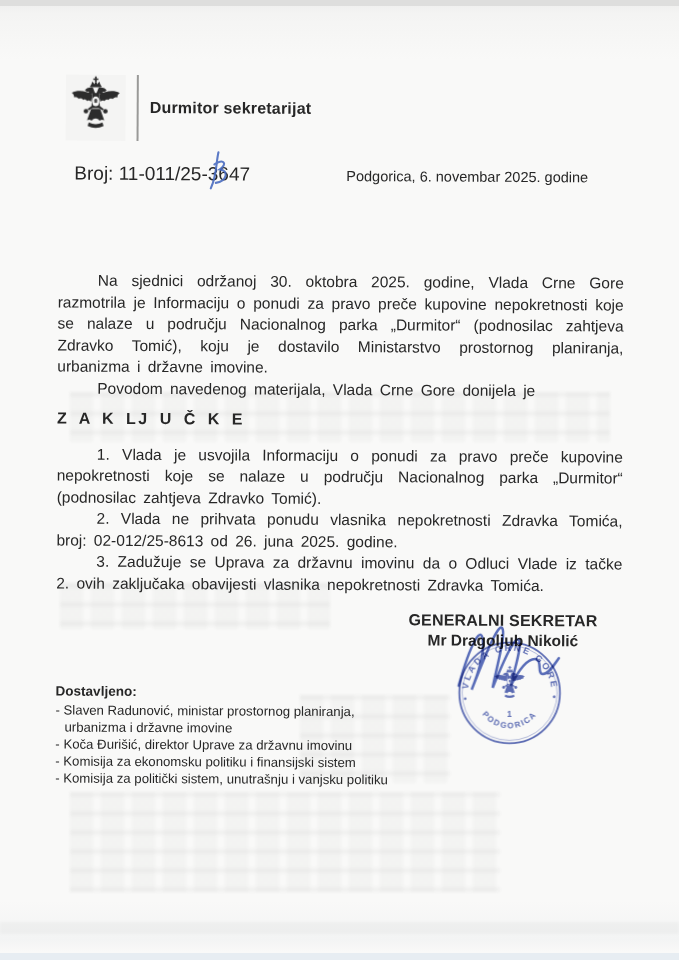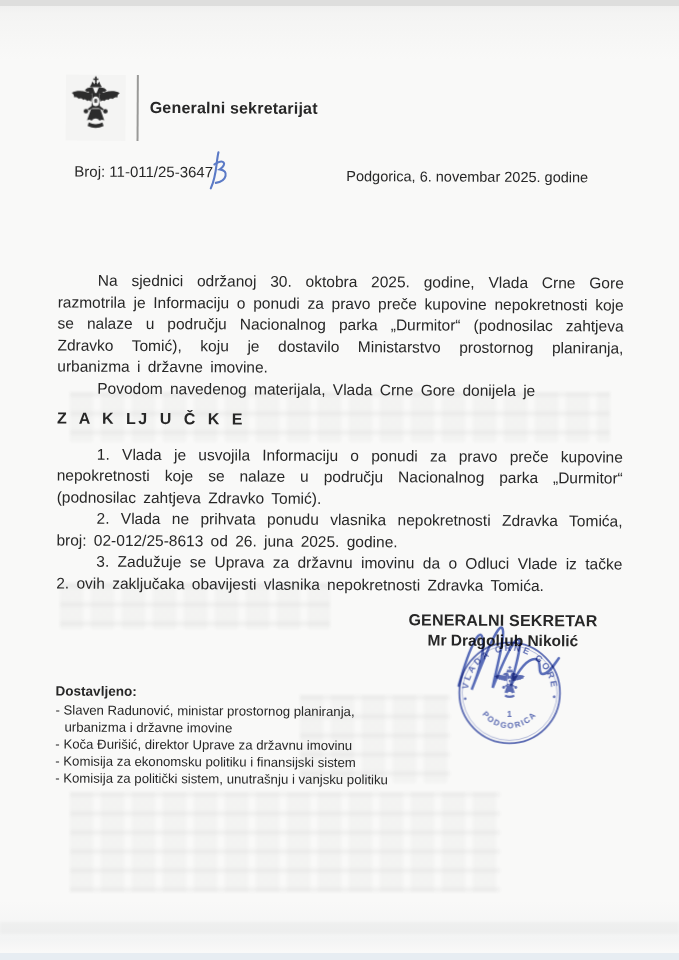--- a/index.html
+++ b/index.html
@@ -20,21 +20,21 @@
 
   
   .letterhead { position:absolute; left:64px; top:76px; display:flex; align-items:center; gap:11px; }
   .emblem-box { width:60px; height:66px; display:flex; align-items:center; justify-content:center;
                 background:rgba(0,0,0,0.02); }
   .emblem-box svg { width:58px; height:64px; color:#2c2c2c; filter:blur(.3px); }
   .lh-divider { width:2px; height:66px; background:#9a9a98; }
   .lh-text { font-weight:bold; font-size:16px; line-height:22px; letter-spacing:.2px; }
 
   
-  .ref-number { position:absolute; left:73px; top:164px; font-size:15px; }
+  .ref-number { position:absolute; left:73px; top:164px; font-size:19px; }
   .ink-mark { position:absolute; left:203px; top:150px; }
   .place-date { position:absolute; left:345px; top:168px; font-size:14.5px; }
 
   
   .main-text { position:absolute; left:57px; top:271px; width:566px;
                font-size:15.5px; line-height:21.5px; word-spacing:3px; }
   .main-text p { text-align:justify; text-indent:40px; }
   .main-text .bold { font-weight:normal; }
   .heading { text-align:center; font-weight:bold; font-size:16px; letter-spacing:2.5px;
              margin:9px 0 14px 0; text-indent:0 !important; }
@@ -101,21 +101,21 @@
   <div class="tilt">
 
     <div class="letterhead">
       <div class="emblem-box">
         <svg viewBox="0 0 100 112">
             <use href="#eagle"></use>
           </svg>
       </div>
       <div class="lh-divider"></div>
       <div class="lh-text">
-        <div>Generalni sekretarijat</div>
+        <div>Durmitor sekretarijat</div>
       </div>
     </div>
 
     <div class="ref-number">Broj: 11-011/25-3647</div>
     <svg class="ink-mark" width="26" height="42" viewBox="0 0 26 42">
       <g fill="none" stroke="#4a6cc0" stroke-width="2.1" stroke-linecap="round" opacity=".9">
         <path d="M14 3 C 11.5 14, 12.5 26, 6.5 39"></path>
         <path d="M10 15 C 20 8.5, 23 15, 15.5 20 C 25 21, 22.5 32, 11.5 33.5"></path>
       </g>
     </svg>

